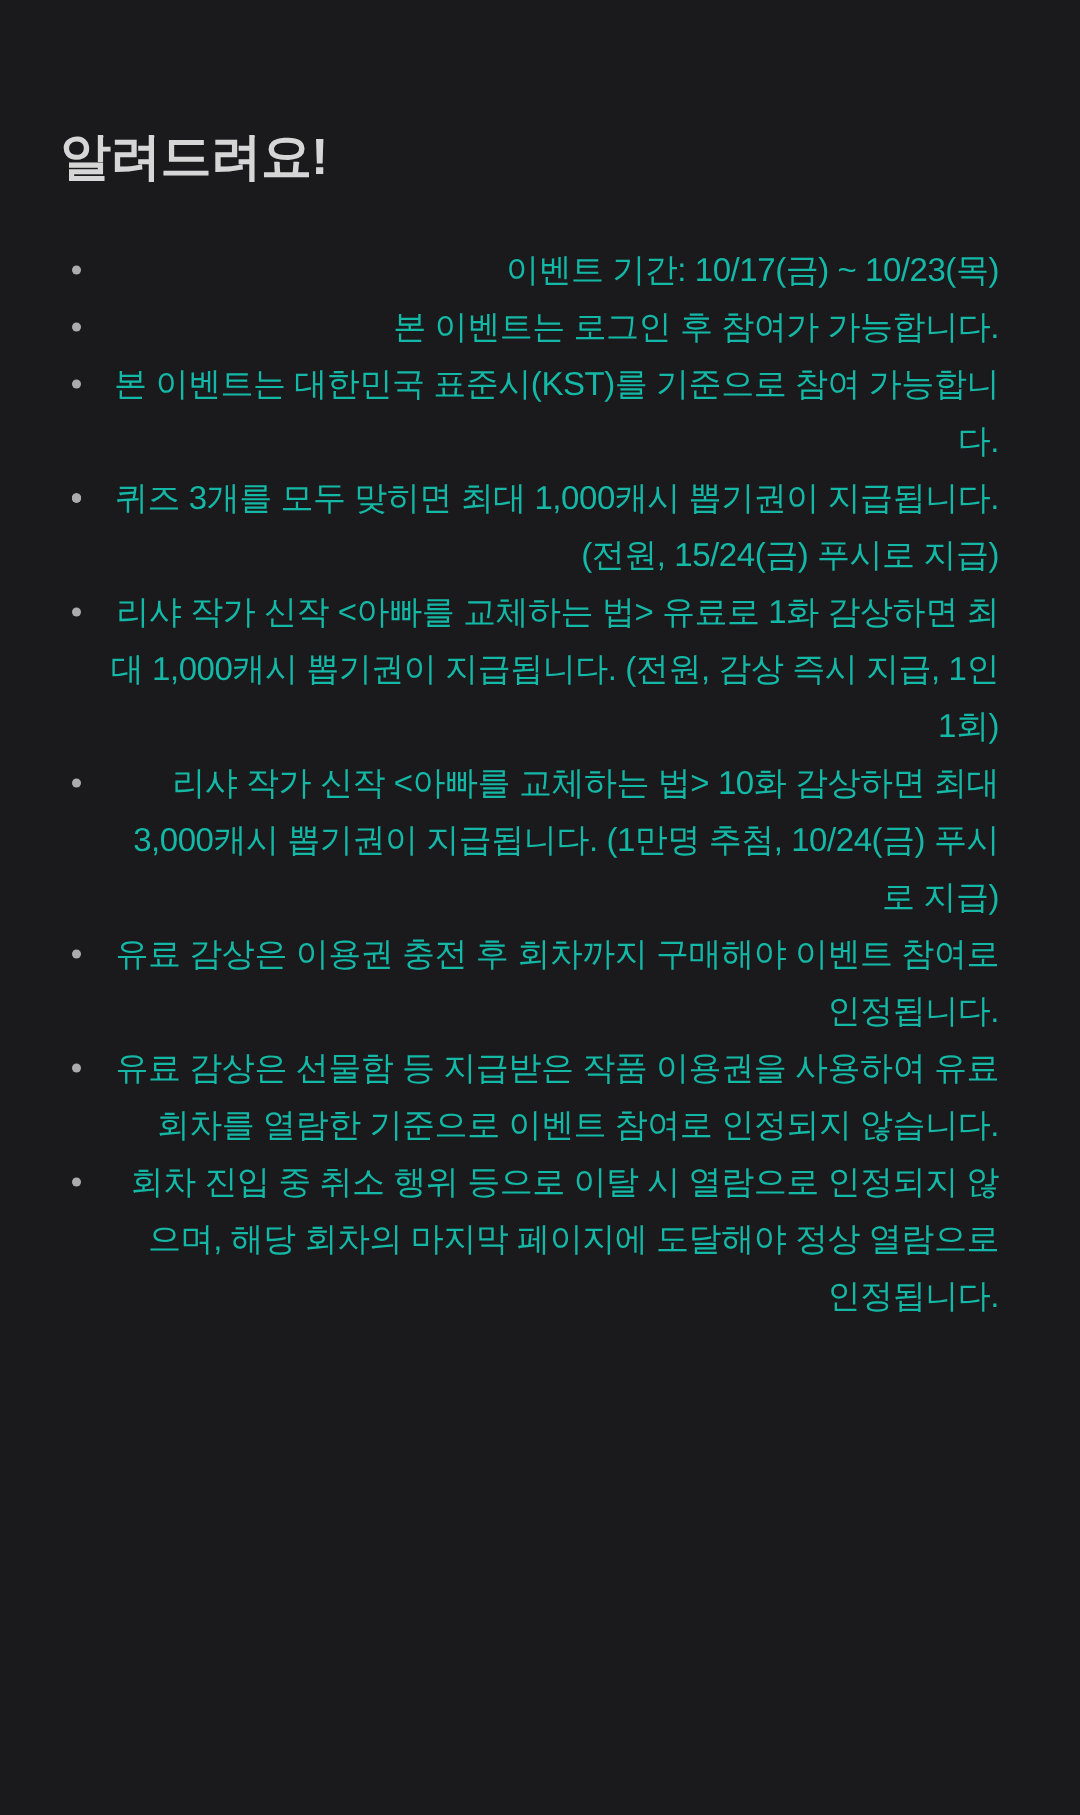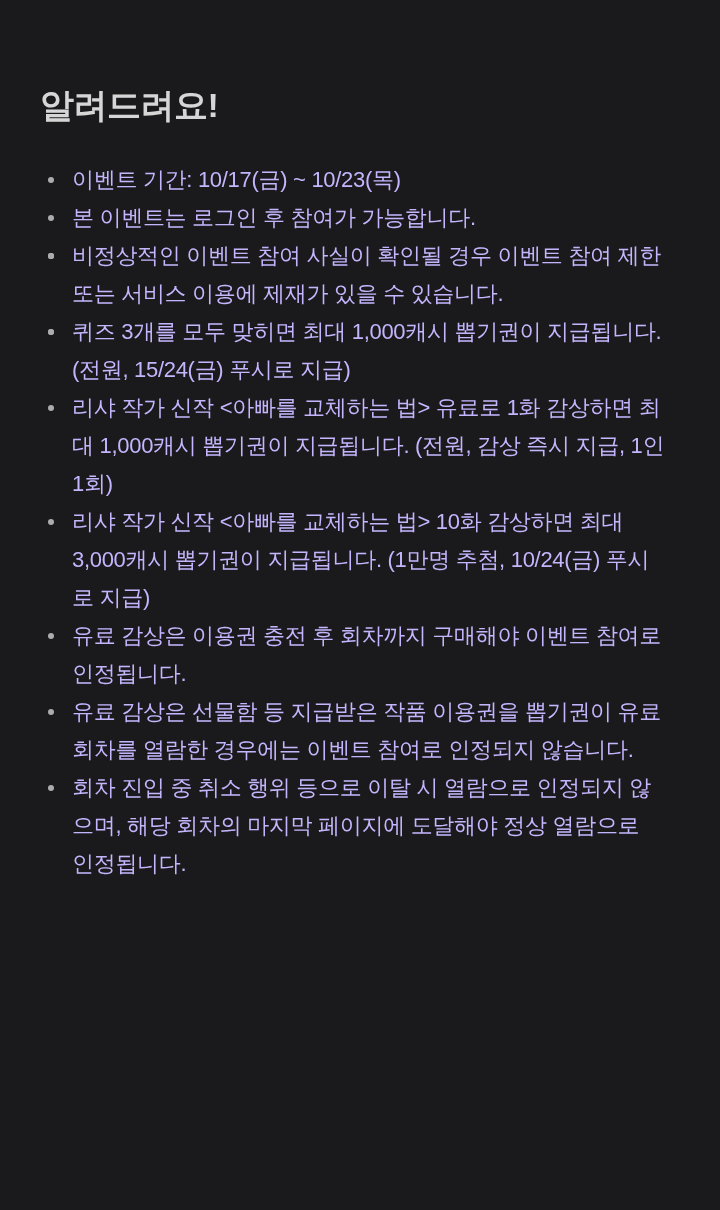--- a/index.html
+++ b/index.html
@@ -29,22 +29,23 @@
     letter-spacing: -0.5px;
     color: #d6d6d6;
   }
   .notice-list {
     list-style: none;
     margin: 0;
     padding: 0;
     font-size: 22px;
     line-height: 38px;
     letter-spacing: -0.3px;
-    color: #c4b5fd;
+    color: #14b8a6;
     font-weight: 400;
+    text-align: right;
   }
   .notice-item {
     position: relative;
     padding-left: 32px;
   }
   .notice-item .dot {
     position: absolute;
     left: 8px;
     top: 16px;
     width: 6px;
@@ -62,27 +63,27 @@
     <li class="notice-item">
       <span class="dot"></span>
       <span>이벤트 기간: 10/17(금) ~ 10/23(목)</span>
     </li>
     <li class="notice-item">
       <span class="dot"></span>
       <span>본 이벤트는 로그인 후 참여가 가능합니다.</span>
     </li>
     <li class="notice-item">
       <span class="dot"></span>
+      <span>본 이벤트는 대한민국 표준시(KST)를 기준으로 참여 가능합니다.</span>
     </li>
     <li class="notice-item">
       <span class="dot"></span>
     </li>
     <li class="notice-item">
       <span class="dot"></span>
-      <span>비정상적인 이벤트 참여 사실이 확인될 경우 이벤트 참여 제한 또는 서비스 이용에 제재가 있을 수 있습니다.</span>
     </li>
     <li class="notice-item">
       <span class="dot"></span>
     </li>
     <li class="notice-item">
       <span class="dot"></span>
       <span>퀴즈 3개를 모두 맞히면 최대 1,000캐시 뽑기권이 지급됩니다. (전원, 15/24(금) 푸시로 지급)</span>
     </li>
     <li class="notice-item">
       <span class="dot"></span>
@@ -91,20 +92,20 @@
     <li class="notice-item">
       <span class="dot"></span>
       <span>리샤 작가 신작 &lt;아빠를 교체하는 법&gt; 10화 감상하면 최대 3,000캐시 뽑기권이 지급됩니다. (1만명 추첨, 10/24(금) 푸시로 지급)</span>
     </li>
     <li class="notice-item">
       <span class="dot"></span>
       <span>유료 감상은 이용권 충전 후 회차까지 구매해야 이벤트 참여로 인정됩니다.</span>
     </li>
     <li class="notice-item">
       <span class="dot"></span>
-      <span>유료 감상은 선물함 등 지급받은 작품 이용권을 뽑기권이 유료 회차를 열람한 경우에는 이벤트 참여로 인정되지 않습니다.</span>
+      <span>유료 감상은 선물함 등 지급받은 작품 이용권을 사용하여 유료 회차를 열람한 기준으로 이벤트 참여로 인정되지 않습니다.</span>
     </li>
     <li class="notice-item">
       <span class="dot"></span>
       <span>회차 진입 중 취소 행위 등으로 이탈 시 열람으로 인정되지 않으며, 해당 회차의 마지막 페이지에 도달해야 정상 열람으로 인정됩니다.</span>
     </li>
   </ul>
 </div>
 
 </body></html>

